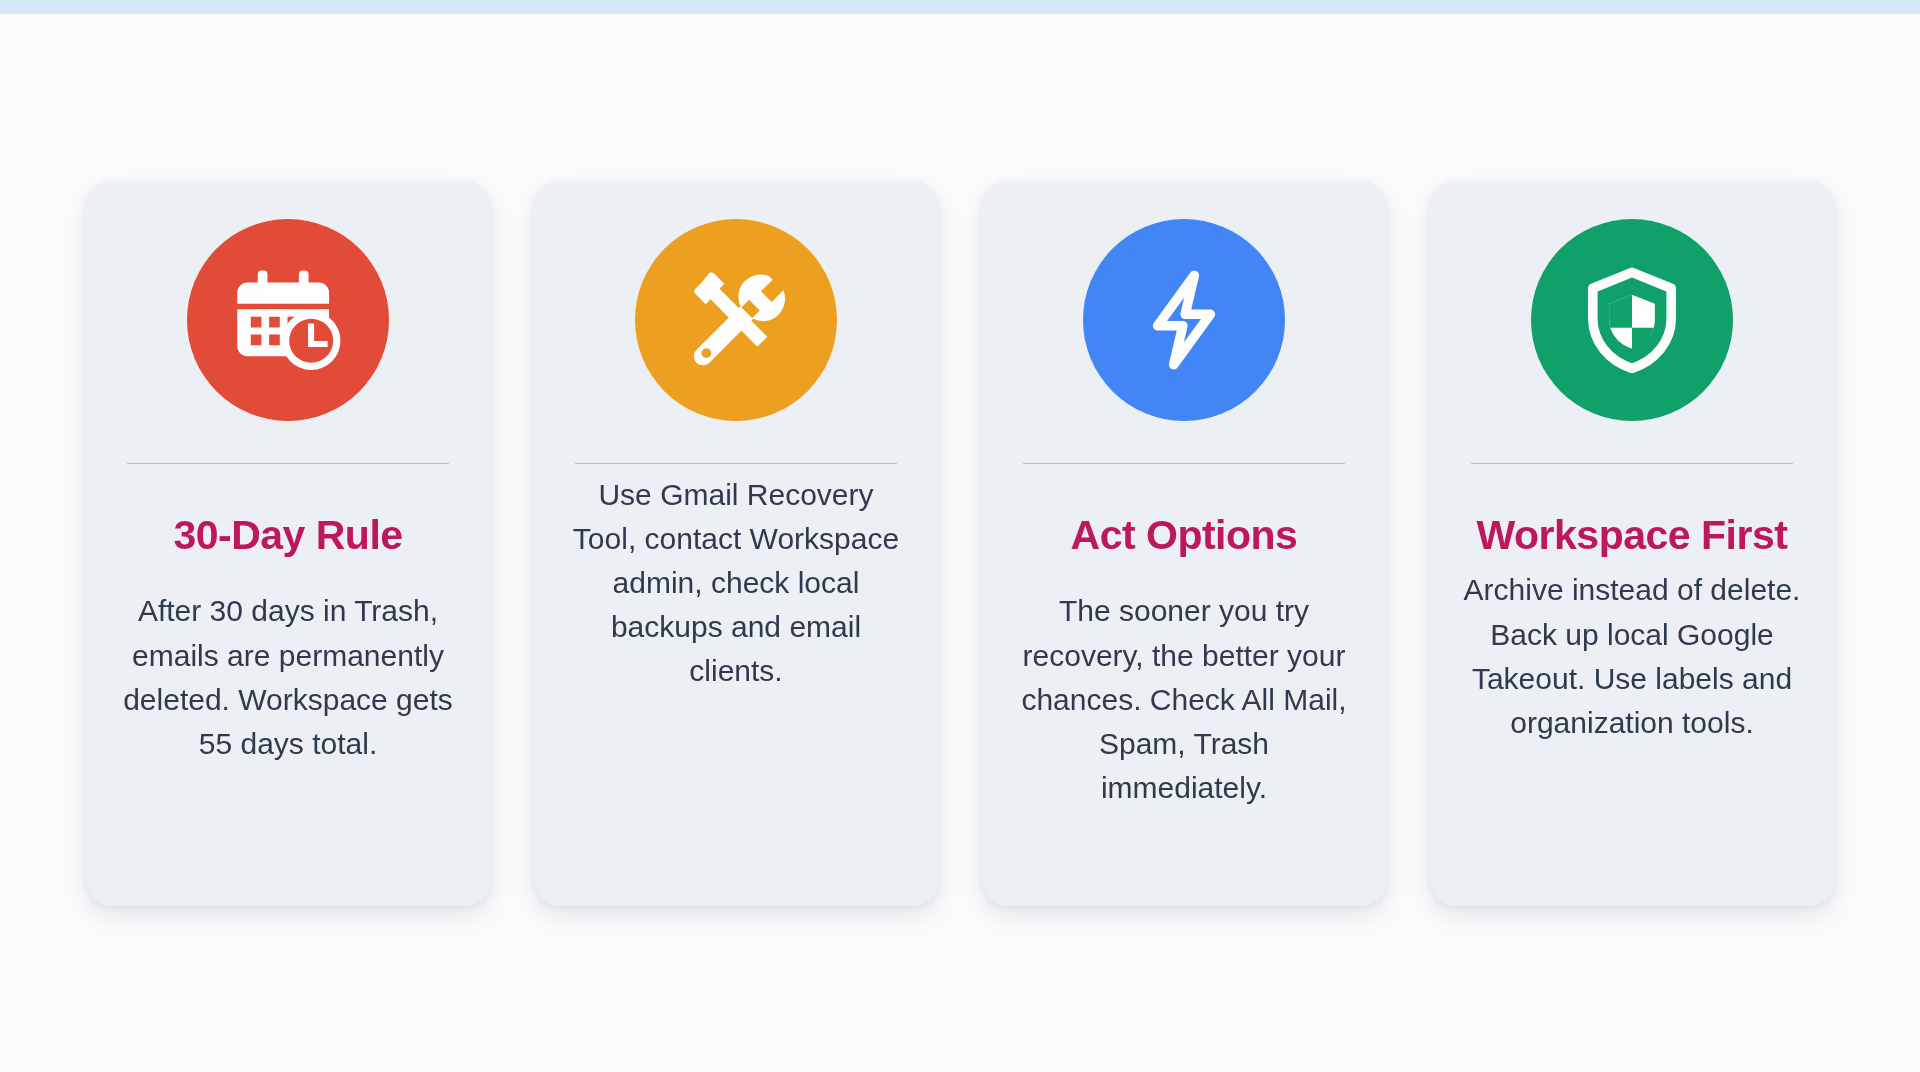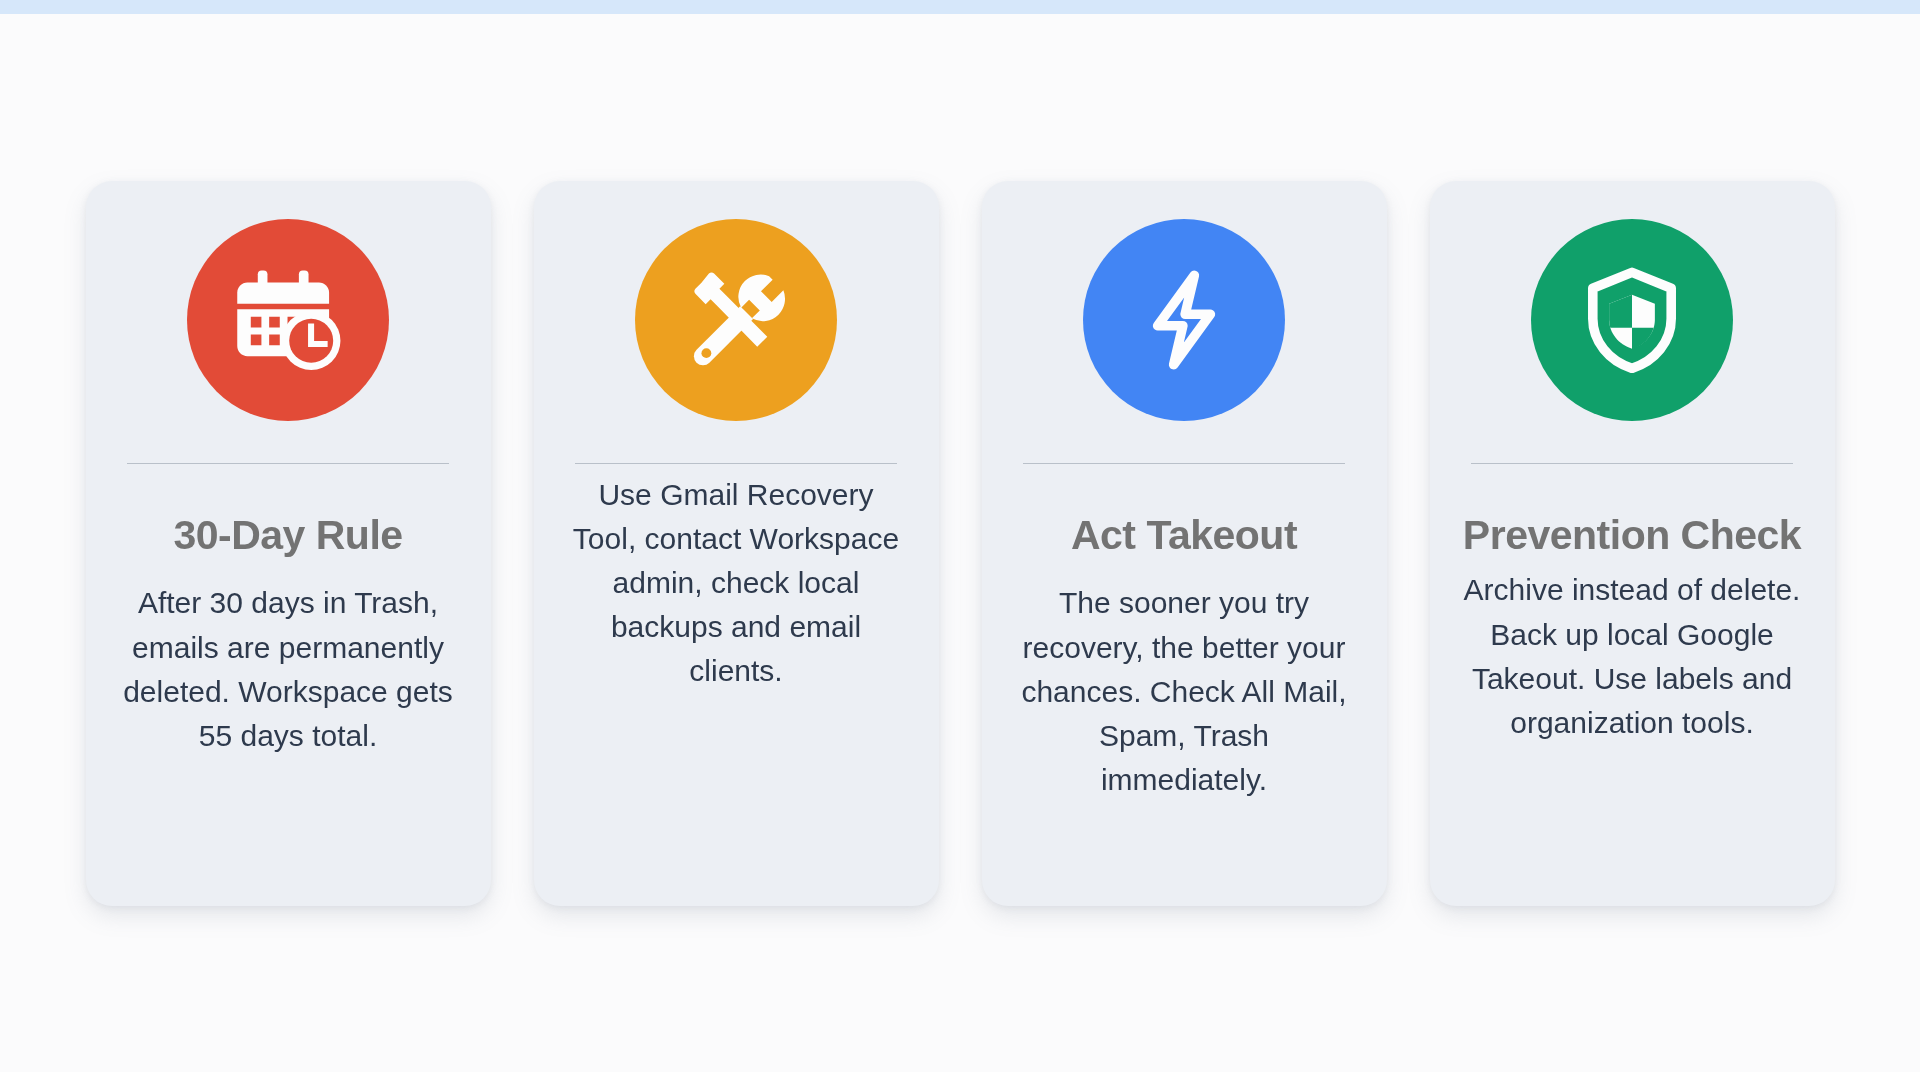--- a/index.html
+++ b/index.html
@@ -59,27 +59,27 @@
     width: 322px;
     height: 1px;
     background: #b9c0c9;
     margin-top: 42px;
     flex: none;
   }
   .card-title {
     margin-top: 48px;
     font-size: 41px;
     font-weight: bold;
-    color: #737373;
+    color: #be185d;
     text-align: center;
     line-height: 1.17;
     letter-spacing: -0.5px;
   }
   .card-body {
-    margin-top: 22px;
+    margin-top: 30px;
     font-size: 30px;
     color: #2e3a4d;
     text-align: center;
     line-height: 1.47;
     max-width: 340px;
   }
   .card.two .card-body,
   .card.four .card-body { margin-top: 9px; }
 </style>
 </head>
@@ -123,31 +123,31 @@
     <div class="card-body">Use Gmail Recovery Tool, contact Workspace admin, check local backups and email clients.</div>
   </div>
 
   <div class="card three">
     <div class="icon-circle" style="background:#4285f4">
       <svg width="110" height="110" viewBox="0 0 48 48" fill="none" stroke="#fdfdfd" stroke-width="4.2" stroke-linecap="round" stroke-linejoin="round" aria-hidden="true">
         <path d="M28.5 4.5 12.5 26.5h11l-4 17 16-22h-11z"></path>
       </svg>
     </div>
     <div class="divider"></div>
-    <div class="card-title">Act Takeout</div>
+    <div class="card-title">Act Options</div>
     <div class="card-body">The sooner you try recovery, the better your chances. Check All Mail, Spam, Trash immediately.</div>
   </div>
 
   <div class="card four">
     <div class="icon-circle" style="background:#10a06a">
       <svg width="112" height="112" viewBox="0 0 48 48" aria-hidden="true">
         <path d="M24 3.6 7.2 10.4v13.1c0 9.6 6.9 18.2 16.8 21.2 9.9-3 16.8-11.6 16.8-21.2V10.4L24 3.6z" fill="none" stroke="#fdfdfd" stroke-width="4.1" stroke-linejoin="round"></path>
         <path d="M24 13.2 14.2 17v6.9c0 5.6 4 10.6 9.8 12.4 5.8-1.8 9.8-6.8 9.8-12.4V17L24 13.2z" fill="#fdfdfd"></path>
         <path d="M24 13.2 14.2 17v6.9c0 1.2.2 2.3.5 3.4H24V13.2z" fill="#10a06a"></path>
         <path d="M24 27.3h9.3c-1.3 4.3-4.8 7.9-9.3 9.3V27.3z" fill="#10a06a"></path>
       </svg>
     </div>
     <div class="divider"></div>
-    <div class="card-title">Prevention Check</div>
+    <div class="card-title">Workspace First</div>
     <div class="card-body">Archive instead of delete. Back up local Google Takeout. Use labels and organization tools.</div>
   </div>
 
 </div>
 
 </body></html>

